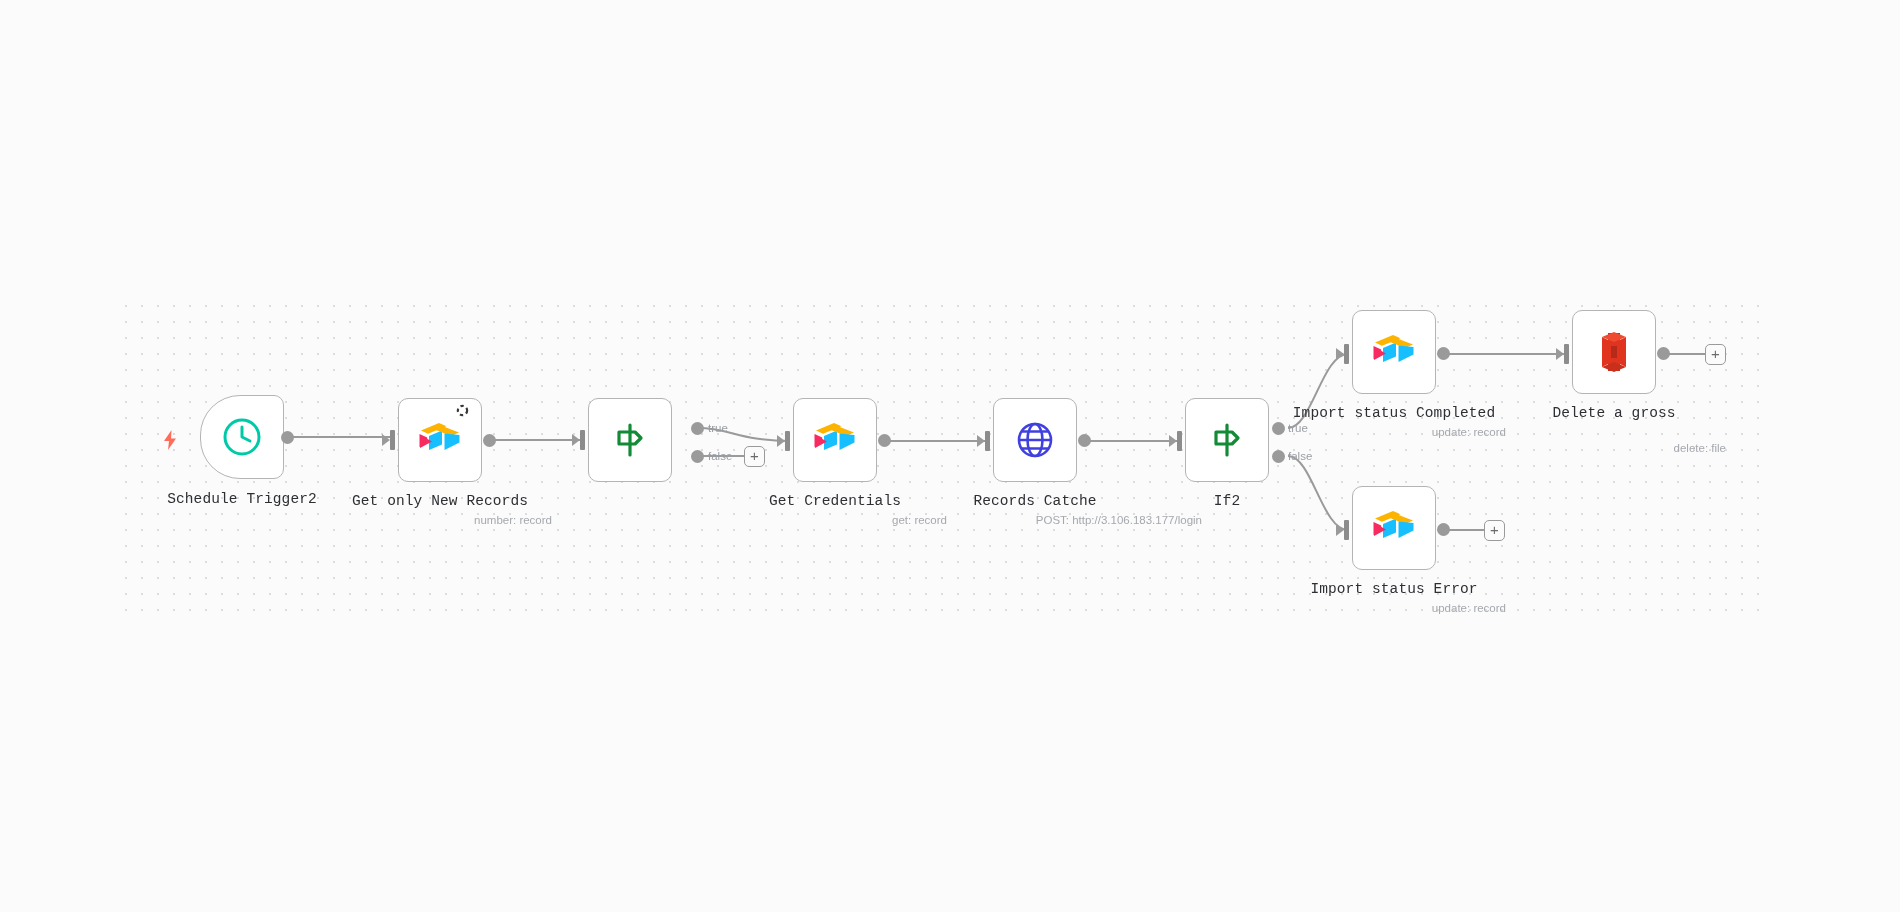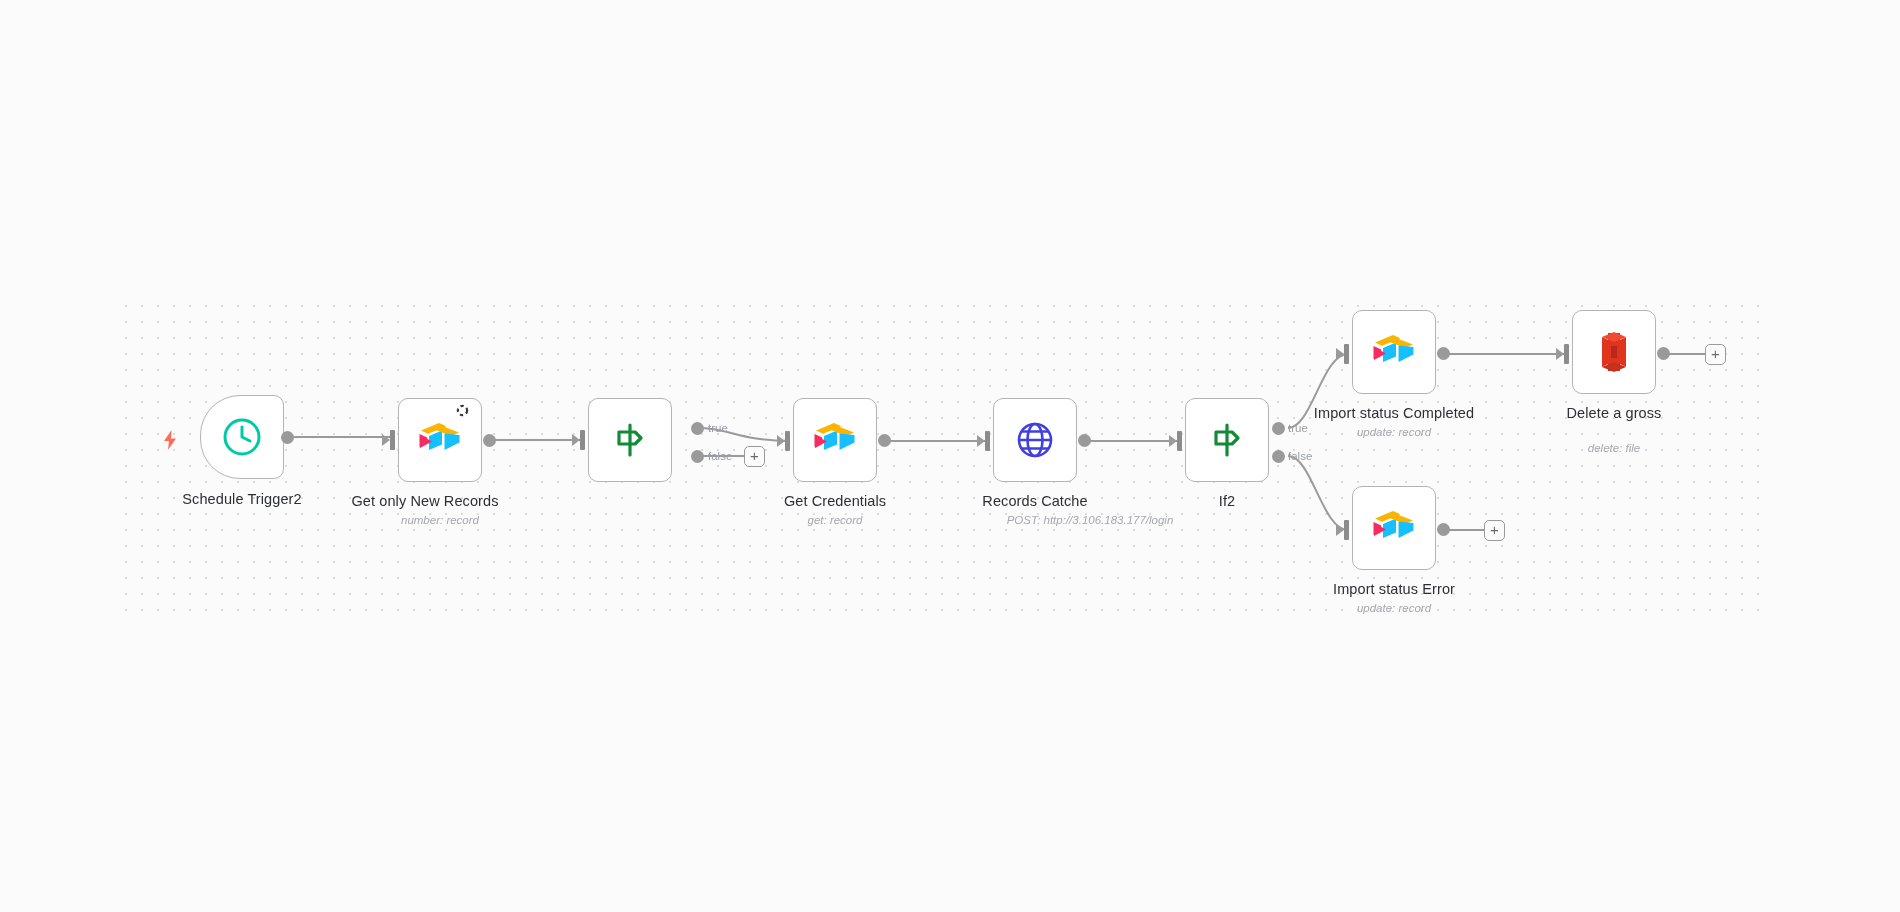--- a/index.html
+++ b/index.html
@@ -41,30 +41,30 @@
   .node .ico { width: 46px; height: 46px; display:flex; align-items:center; justify-content:center; }
 
   .label {
     position: absolute;
     text-align: center;
     color: #2d2f33;
     font-size: 14.5px;
     line-height: 18px;
     letter-spacing: 0.1px;
     white-space: nowrap;
+    font-family: Liberation Mono, monospace;
   }
   .label.wrap { white-space: normal; }
   .sublabel {
     position: absolute;
-    text-align: center;
+    text-align: right;
     color: #a5a8ad;
     font-size: 11.5px;
     line-height: 15px;
     white-space: nowrap;
-    font-style: italic;
   }
 
   
   .dot {
     position: absolute;
     width: 13px; height: 13px;
     background: #9a9a9a;
     border-radius: 50%;
   }
   
@@ -166,21 +166,21 @@
         <path d="M21.5 5 L41 12.5 L33 16 L13.5 8.2 Z" fill="#fcb400"></path>
         <path d="M26.5 13.5 L26.5 30 L41.5 22.5 L41.5 15 Z" fill="#18bfff"></path>
         <path d="M2 15 L2 28 L14 21.5 Z" fill="#f82b60"></path>
       </svg>
     </span>
   </div>
   <svg class="spinner" style="left:456px; top:404px;" viewBox="0 0 14 14">
     <circle cx="7" cy="7" r="5" fill="none" stroke="#3a3a3a" stroke-width="2.4" stroke-dasharray="3.6 3.3"></circle>
   </svg>
   <div class="dot" style="left:483px; top:434px;"></div>
-  <div class="label" style="left:313px; top:492px; width:224px;">Get only New Records</div>
+  <div class="label" style="left:328px; top:492px; width:224px;">Get only New Records</div>
   <div class="sublabel" style="left:328px; top:513px; width:224px;">number: record</div>
 
   <div class="inmark" style="left:572px; top:430px;">
     <span class="tri"></span>
       <span class="bar"></span>
   </div>
   <div class="node" style="left:588px; top:398px;">
     <span class="ico">
       <svg width="40" height="40" viewBox="0 0 40 40">
         <path d="M20 5 L20 35" stroke="#138a36" stroke-width="3.2" stroke-linecap="round"></path>

